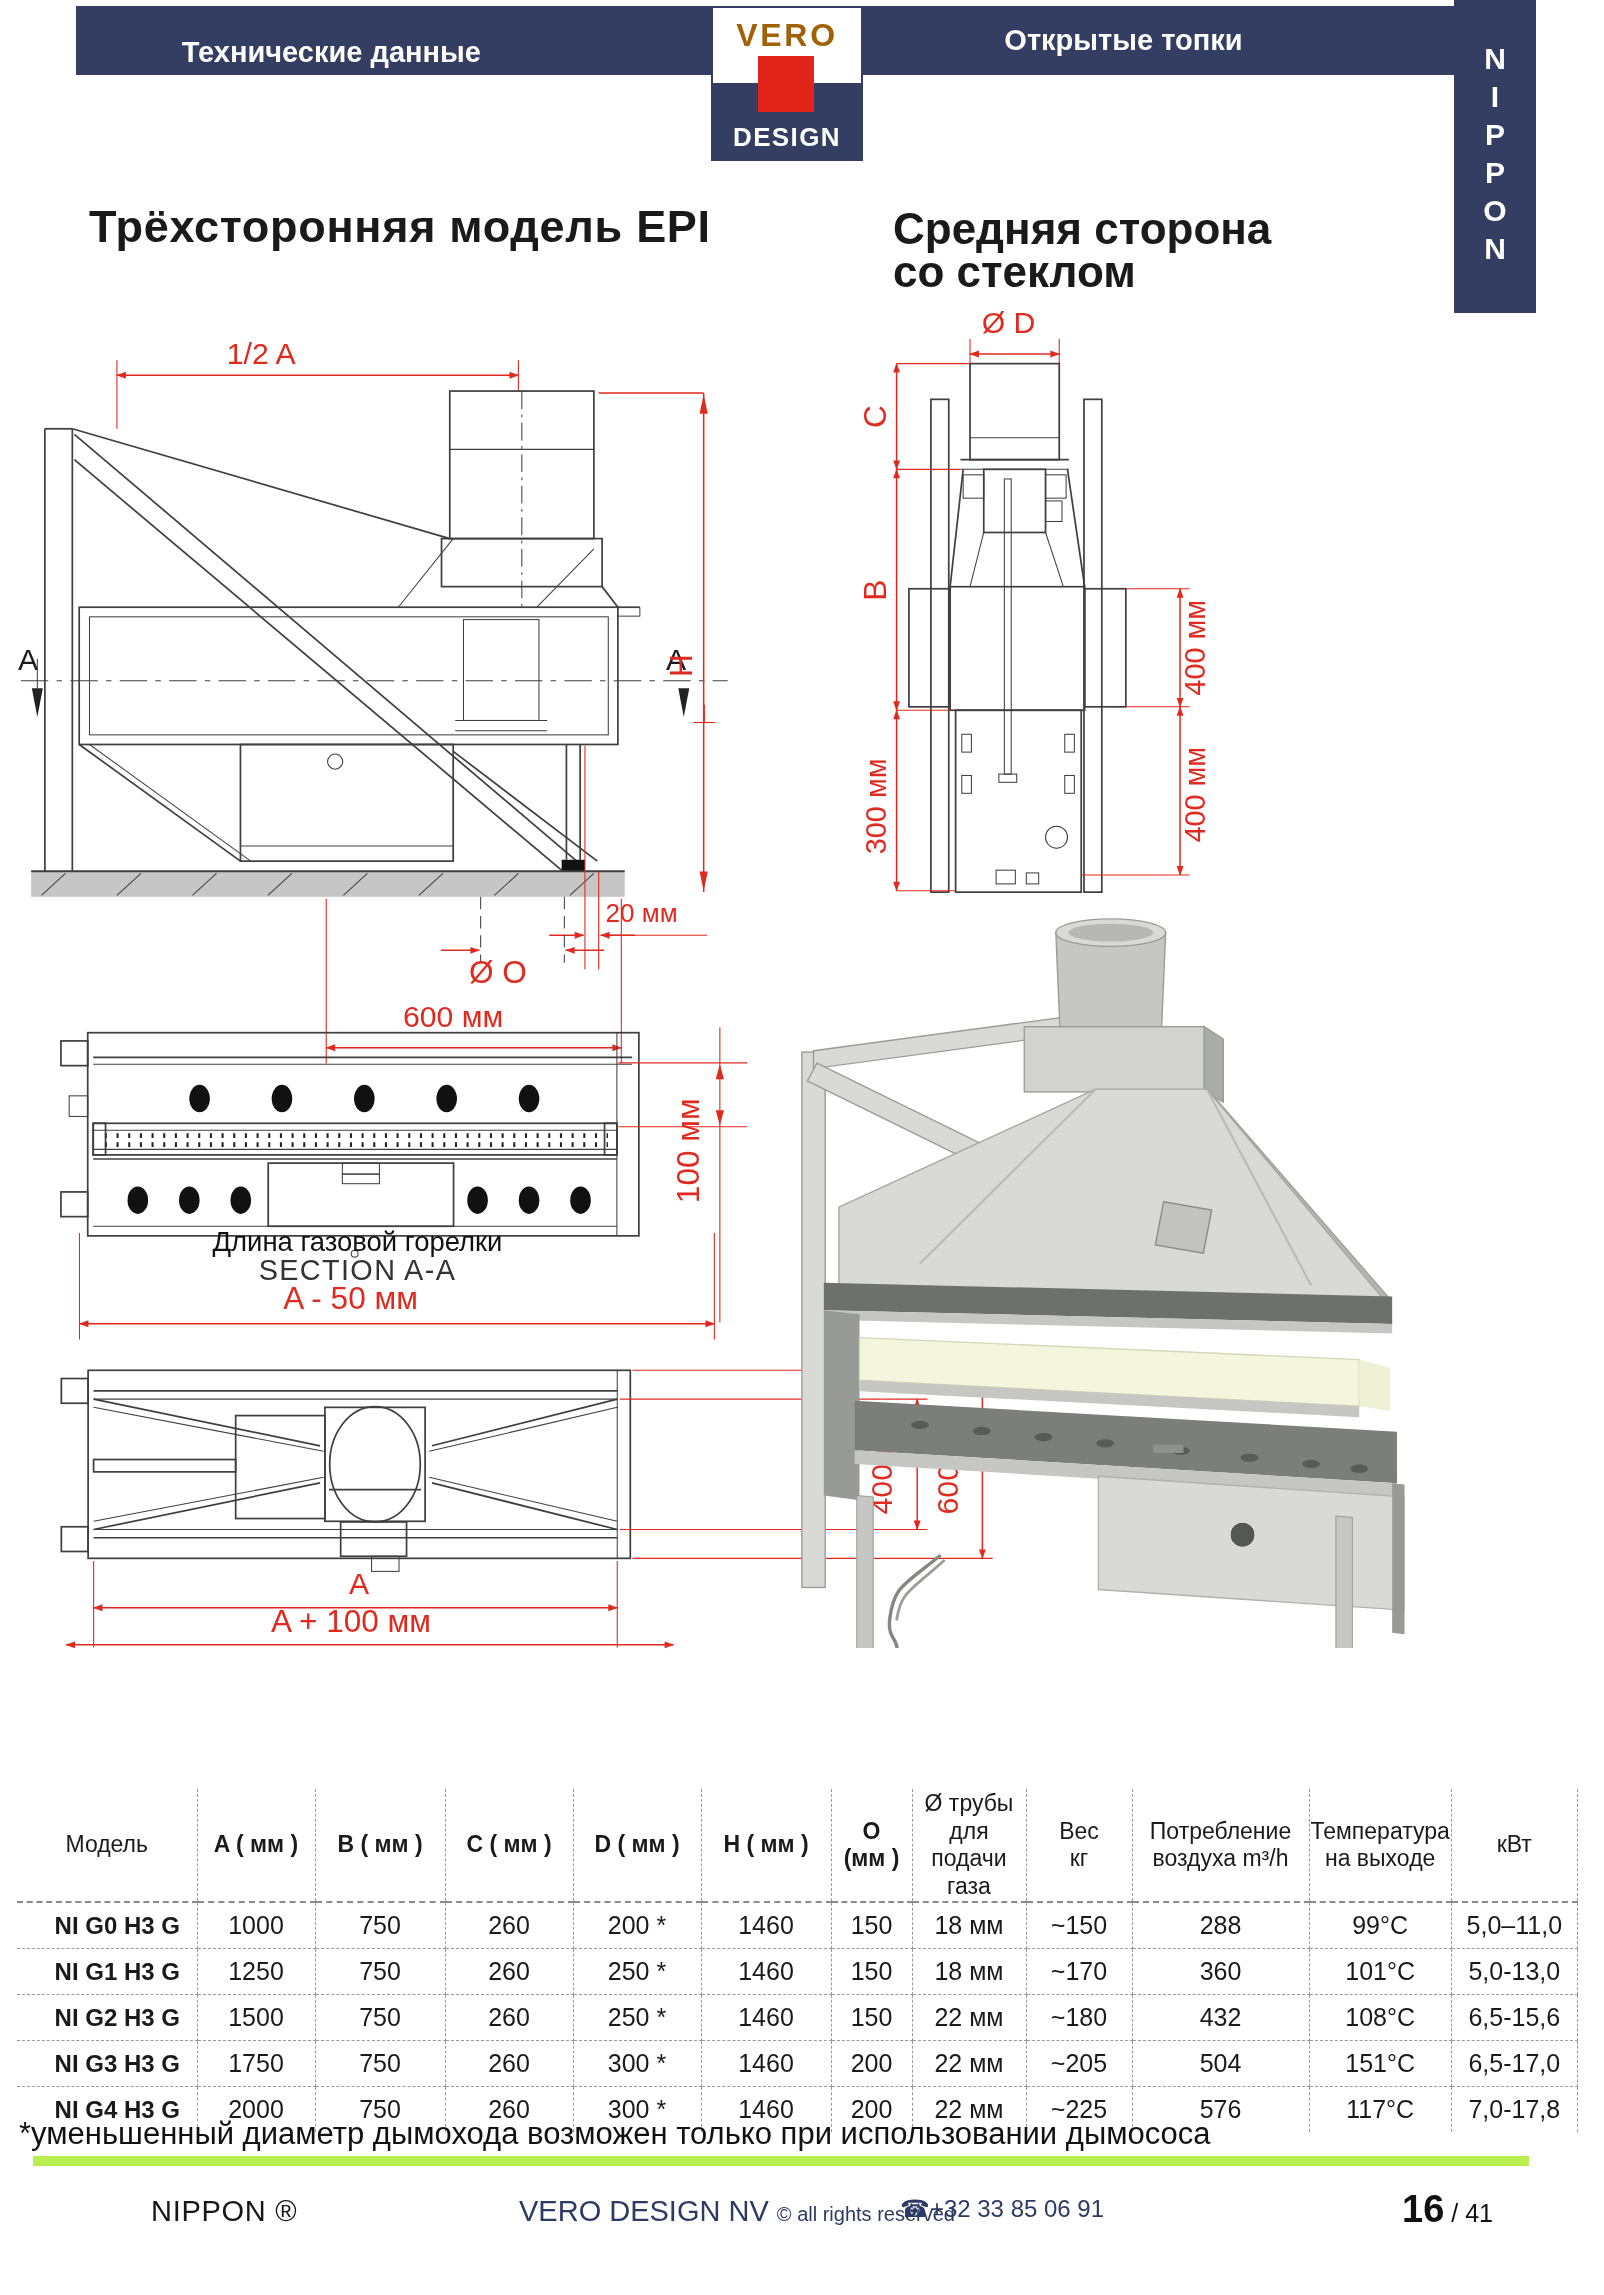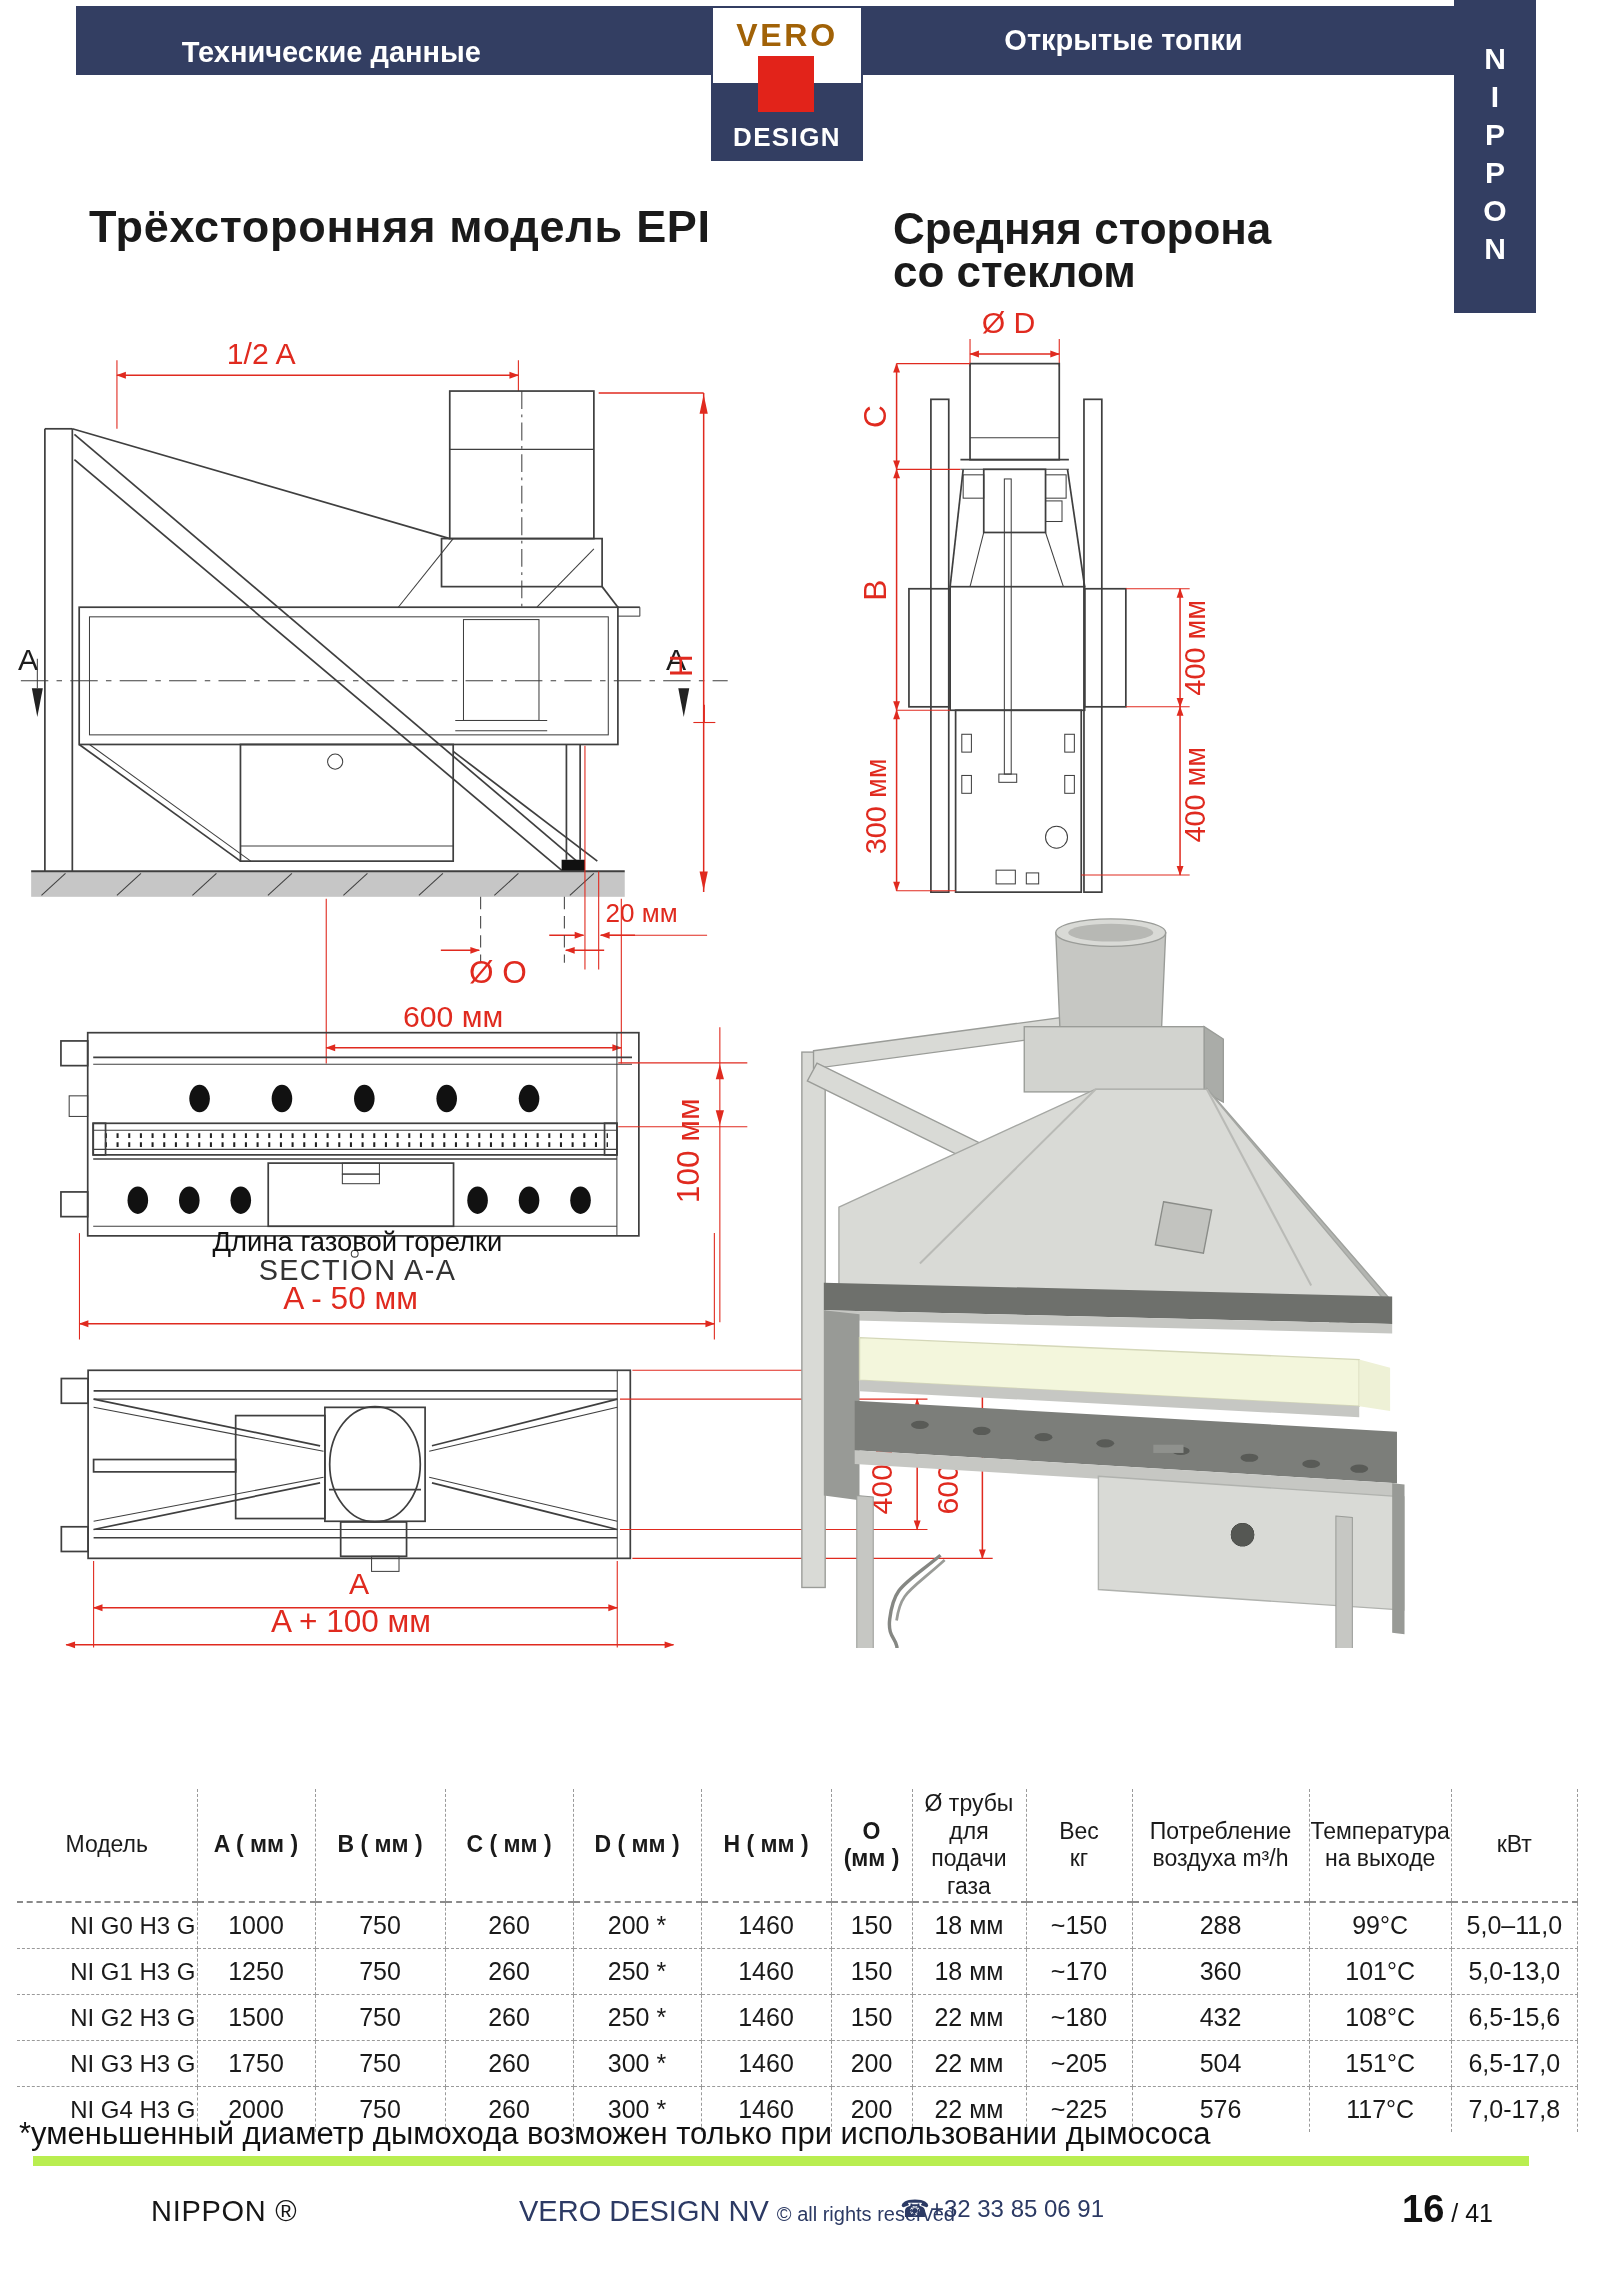--- a/index.html
+++ b/index.html
@@ -34,21 +34,21 @@
   .redthin{stroke:#e02a1f;stroke-width:1.6;fill:none;}
   .rt{fill:#e02a1f;}
   .bt{fill:#1d1d1d;}
   
   #spec-table{left:17px;top:1789px;border-collapse:collapse;table-layout:fixed;}
   #spec-table th{height:103px;vertical-align:middle;text-align:center;font-weight:normal;
       font-size:23px;border-right:1.4px dashed #9a9a9a;border-bottom:2.1px dashed #8a8a8a;margin-top:44px;}
   #spec-table td{height:43px;text-align:center;font-size:25px;
       border-right:1.4px dashed #9a9a9a;border-bottom:1.4px dashed #9a9a9a;}
   #spec-table tr:last-child td{border-bottom:none;}
-  #spec-table td.model{text-align:right;padding-left:22px;font-weight:normal;font-size:24px;}
+  #spec-table td.model{text-align:center;padding-left:22px;font-weight:bold;font-size:24px;}
   #spec-table .hb{font-weight:bold;}
   #spec-table .h1,#spec-table .h2{line-height:27.5px;}
   
   #footnote{left:19px;top:2116px;font-size:31px;color:#111;}
   #green-bar{left:33px;top:2156px;width:1496px;height:9.6px;background:#b9ee50;}
   #footer-brand{left:151px;top:2195px;font-size:29px;color:#161616;letter-spacing:0.7px;}
   #footer-company{left:519px;top:2195px;font-size:29px;color:#2c3a64;}
   #footer-company small{font-size:20px;}
   #footer-phone{left:900px;top:2195px;font-size:24px;color:#2c3a64;}
   #footer-page{left:1402px;top:2188px;font-size:25px;color:#111;}

